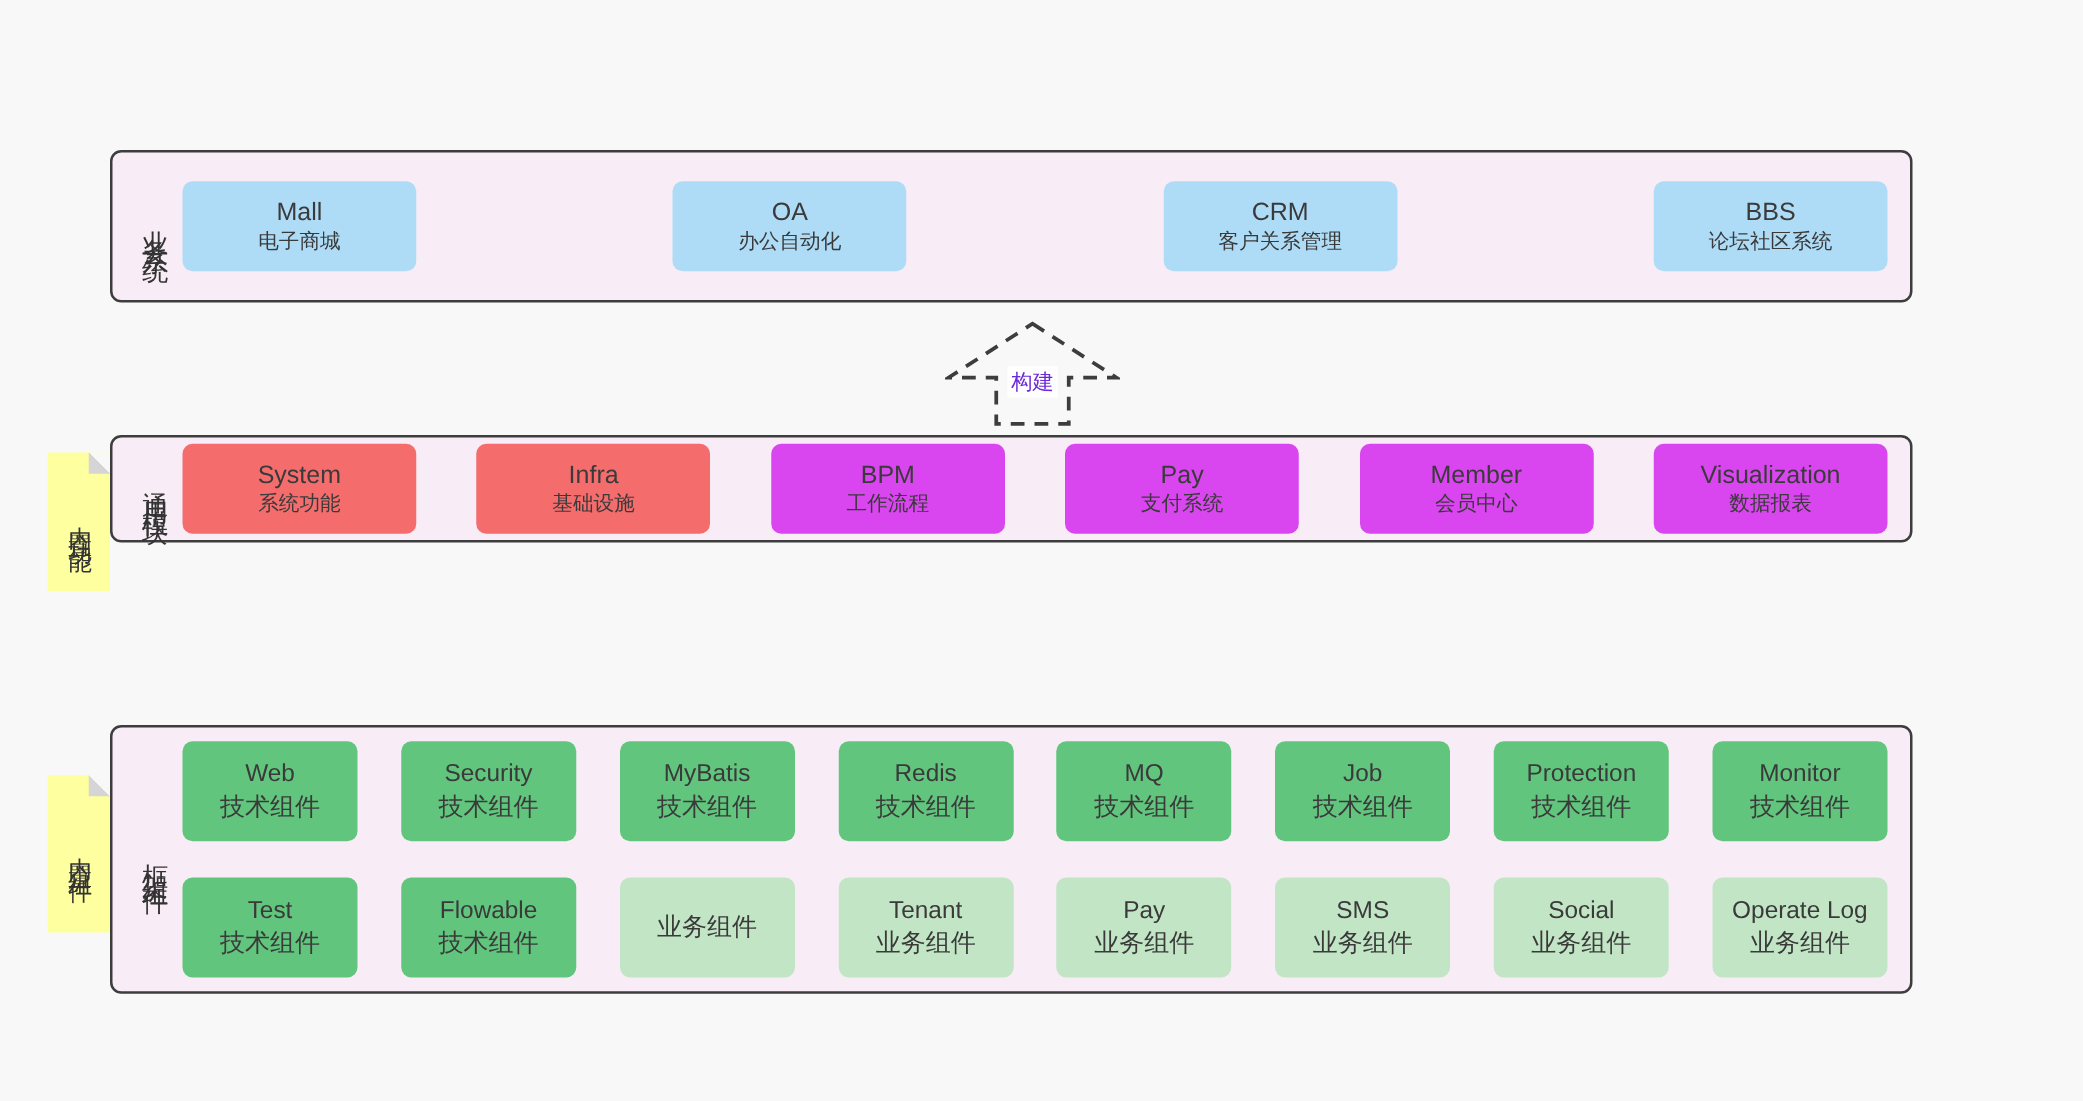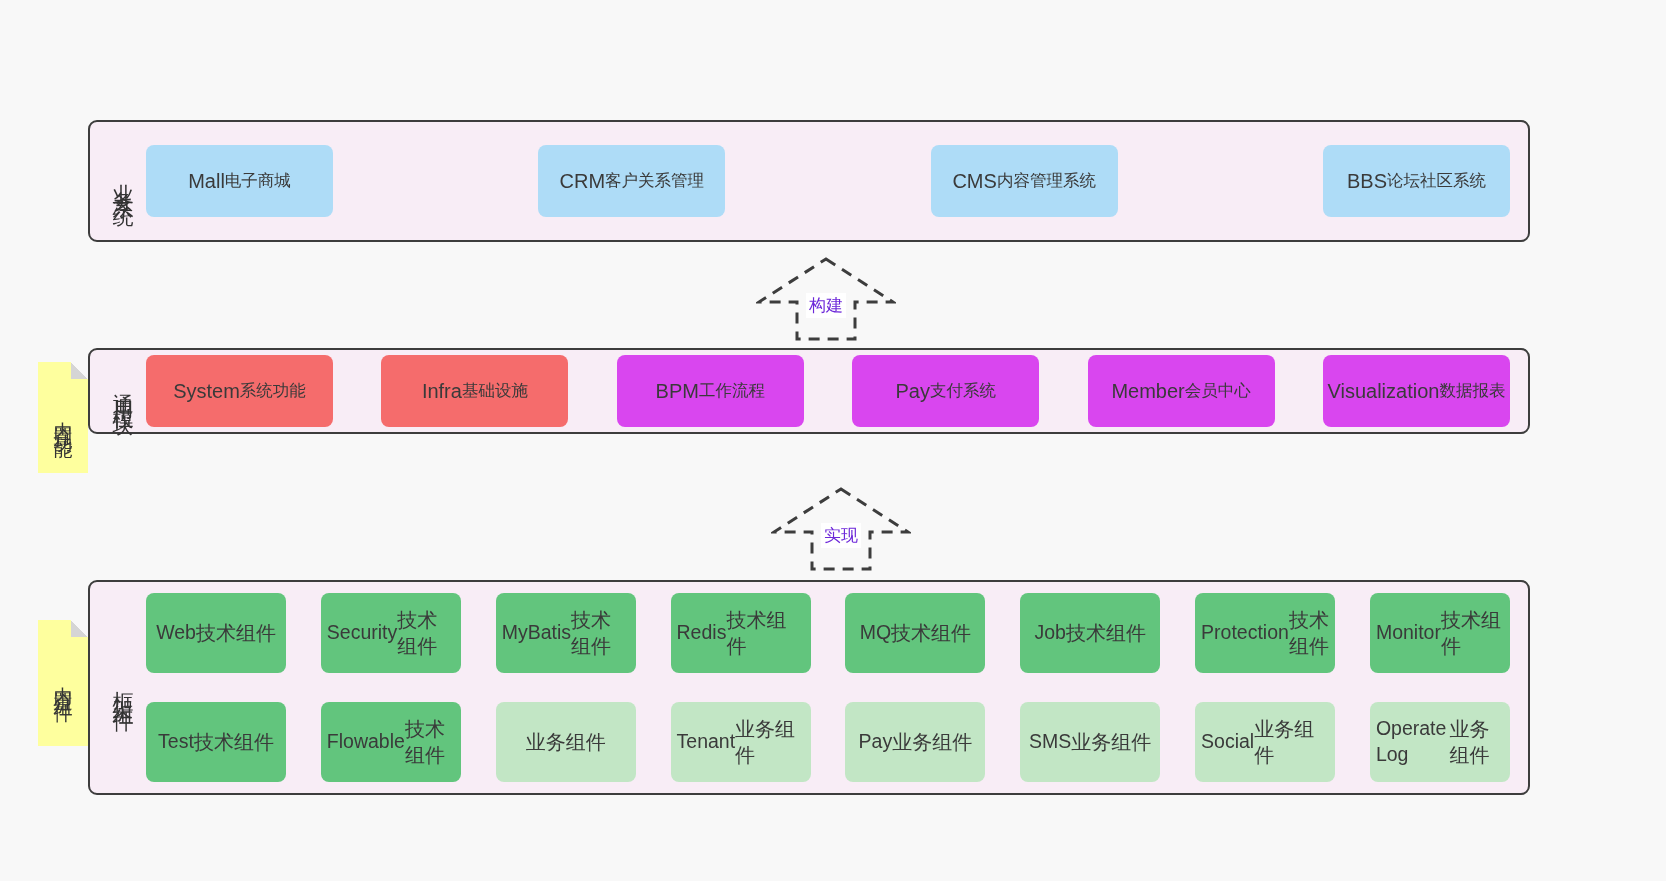--- a/index.html
+++ b/index.html
@@ -52,20 +52,21 @@
     display: flex;
     justify-content: space-between;
     align-items: center;
   }
 
   .box {
     width: 187px;
     height: 72px;
     border-radius: 8px;
     display: flex;
+    flex-direction: column;
     align-items: center;
     justify-content: center;
     line-height: 1.32;
   }
   .box .box-name { font-size: 20px; color: #3a3a3a; }
   .box .box-desc { font-size: 16.5px; color: #3a3a3a; }
 
   .blue  { background: #aedcf7; }
   .red   { background: #f56c6c; }
   .pink  { background: #d946ef; }
@@ -143,26 +144,26 @@
 <div class="canvas">
 
   <div class="layer layer-business">
     <div class="layer-label">业务系统</div>
     <div class="boxes-row">
       <div class="box blue">
         <div class="box-name">Mall</div>
         <div class="box-desc">电子商城</div>
       </div>
       <div class="box blue">
+        <div class="box-name">OA</div>
+        <div class="box-desc">办公自动化</div>
+      </div>
+      <div class="box blue">
         <div class="box-name">CRM</div>
         <div class="box-desc">客户关系管理</div>
-      </div>
-      <div class="box blue">
-        <div class="box-name">CMS</div>
-        <div class="box-desc">内容管理系统</div>
       </div>
       <div class="box blue">
         <div class="box-name">BBS</div>
         <div class="box-desc">论坛社区系统</div>
       </div>
     </div>
   </div>
 
   <div class="arrow arrow-build">
     <svg viewBox="0 0 140 86">
@@ -199,26 +200,20 @@
         <div class="box-name">Member</div>
         <div class="box-desc">会员中心</div>
       </div>
       <div class="box pink">
         <div class="box-name">Visualization</div>
         <div class="box-desc">数据报表</div>
       </div>
     </div>
   </div>
 
-  <div class="arrow arrow-implement">
-    <svg viewBox="0 0 140 86">
-      <polygon points="70,3 137,46 99,46 99,83 41,83 41,46 3,46" fill="#f8f8f8" stroke="#3d3d3d" stroke-width="3" stroke-dasharray="11 8"></polygon>
-    </svg>
-    <div class="arrow-label">实现</div>
-  </div>
 
   <div class="sticky sticky-components">
     <div class="sticky-fold"></div>
     <div class="sticky-label">内置组件</div>
   </div>
 
   <div class="layer layer-components">
     <div class="layer-label">框架组件</div>
     <div class="boxes-grid">
 

